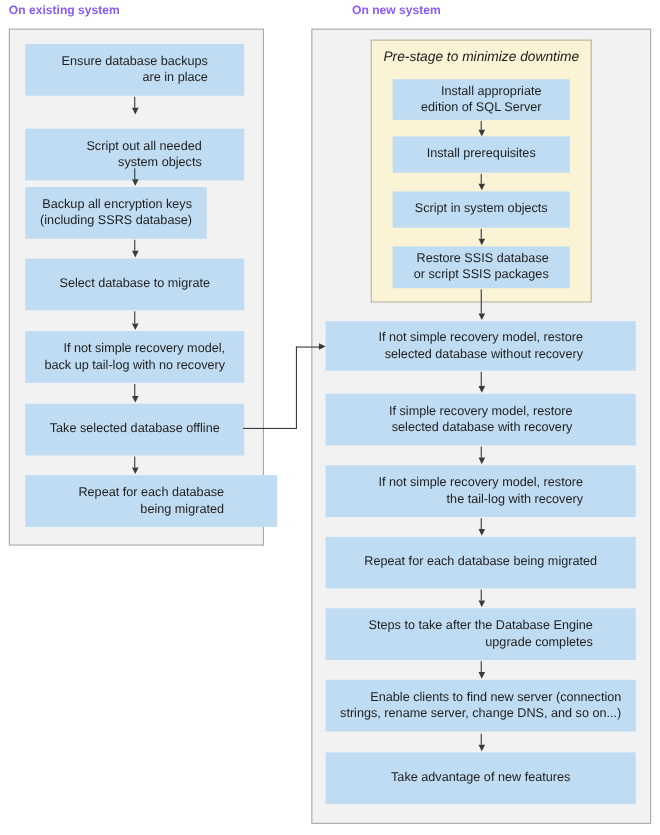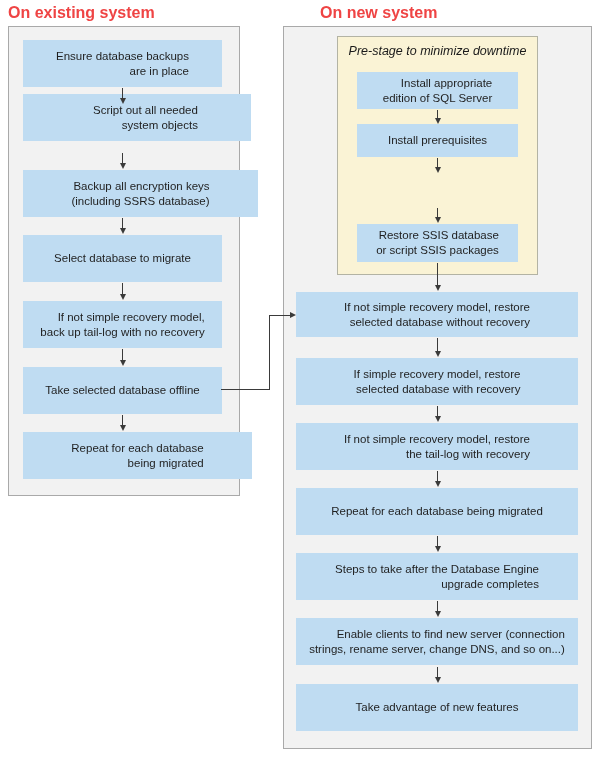--- a/index.html
+++ b/index.html
@@ -1,18 +1,18 @@
 <!DOCTYPE html>
 <html><head>
 <meta charset="utf-8">
 <style>
   html,body{margin:0;padding:0;background:#ffffff;}
   .canvas{position:relative;width:600px;height:759px;background:#ffffff;
           font-family:"Liberation Sans","DejaVu Sans",sans-serif;overflow:hidden;}
-  .col-header{position:absolute;font-size:16px;font-weight:bold;color:#ef4444;}
+  .col-header{position:absolute;font-size:11px;font-weight:bold;color:#8b5cf6;}
   .panel{position:absolute;background:#f2f2f2;border:1px solid #a9a9a9;box-sizing:border-box;}
   .prestage{position:absolute;background:#faf3d5;border:1px solid #b3b3a4;box-sizing:border-box;}
   .prestage-title{position:absolute;text-align:center;font-size:12.5px;font-weight:normal;
                   font-style:italic;color:#1a1a1a;}
   .box{position:absolute;background:#bfdcf2;color:#1f1f1f;font-size:11.5px;line-height:15px;
        display:flex;align-items:center;justify-content:center;text-align:right;
        white-space:pre-line;box-sizing:border-box;padding:2px 4px;}
   .varrow{position:absolute;width:1.3px;background:#3a3a3a;}
   .varrow::after{content:"";position:absolute;left:50%;transform:translateX(-50%);bottom:-6px;
        width:0;height:0;border-left:3px solid transparent;border-right:3px solid transparent;
@@ -30,41 +30,42 @@
   <div class="col-header" style="left:288px;top:4px;margin-left:32px;">On new system</div>
 
   <div class="panel" style="left:8px;top:26px;width:232px;height:470px;"></div>
   <div class="panel" style="left:283px;top:26px;width:309px;height:723px;"></div>
 
   <div class="prestage" style="left:337px;top:36px;width:201px;height:239px;"></div>
   <div class="prestage-title" style="left:337px;top:44px;width:201px;">Pre-stage to minimize downtime</div>
 
   <div class="box" style="left:23px;top:40px;width:199px;height:47px;">Ensure database backups
 are in place</div>
-  <div class="box" style="left:23px;top:94px;width:228px;height:47px;padding-left:21px;">Script out all needed
+  <div class="box" style="left:23px;top:117px;width:199px;height:47px;padding-left:21px;">Script out all needed
 system objects</div>
-  <div class="box" style="left:23px;top:170px;width:235px;height:47px;">Backup all encryption keys
+  <div class="box" style="left:23px;top:170px;width:165px;height:47px;">Backup all encryption keys
 (including SSRS database)</div>
   <div class="box" style="left:23px;top:235px;width:199px;height:47px;">Select database to migrate</div>
   <div class="box" style="left:23px;top:367px;width:199px;height:47px;">Take selected database offline</div>
   <div class="box" style="left:23px;top:301px;width:199px;height:47px;">If not simple recovery model,
 back up tail-log with no recovery</div>
   <div class="box" style="left:23px;top:432px;width:229px;height:47px;">Repeat for each database
 being migrated</div>
 
   <div class="varrow" style="left:122px;top:88px;height:10px;"></div>
   <div class="varrow" style="left:122px;top:153px;height:10px;"></div>
   <div class="varrow" style="left:122px;top:218px;height:10px;"></div>
   <div class="varrow" style="left:122px;top:283px;height:11px;"></div>
   <div class="varrow" style="left:122px;top:349px;height:11px;"></div>
   <div class="varrow" style="left:122px;top:415px;height:10px;"></div>
 
   <div class="box" style="left:357px;top:72px;width:161px;height:37px;">Install appropriate
 edition of SQL Server</div>
   <div class="box" style="left:357px;top:124px;width:161px;height:33px;">Install prerequisites</div>
+  <div class="box" style="left:357px;top:174px;width:161px;height:33px;">Script in system objects</div>
   <div class="box" style="left:357px;top:224px;width:161px;height:38px;">Restore SSIS database
 or script SSIS packages</div>
 
   <div class="varrow" style="left:437px;top:110px;height:8px;"></div>
   <div class="varrow" style="left:437px;top:158px;height:9px;"></div>
   <div class="varrow" style="left:437px;top:208px;height:9px;"></div>
   <div class="varrow" style="left:437px;top:263px;height:22px;"></div>
 
   <div class="box" style="left:296px;top:292px;width:282px;height:45px;">If not simple recovery model, restore
 selected database without recovery</div>

